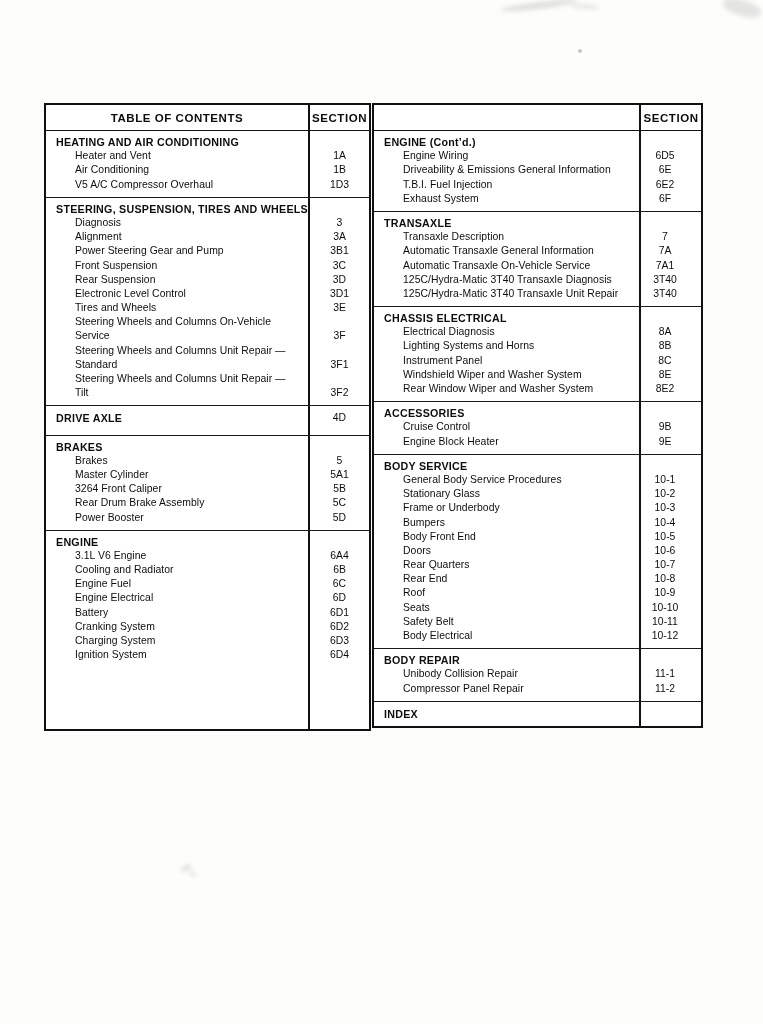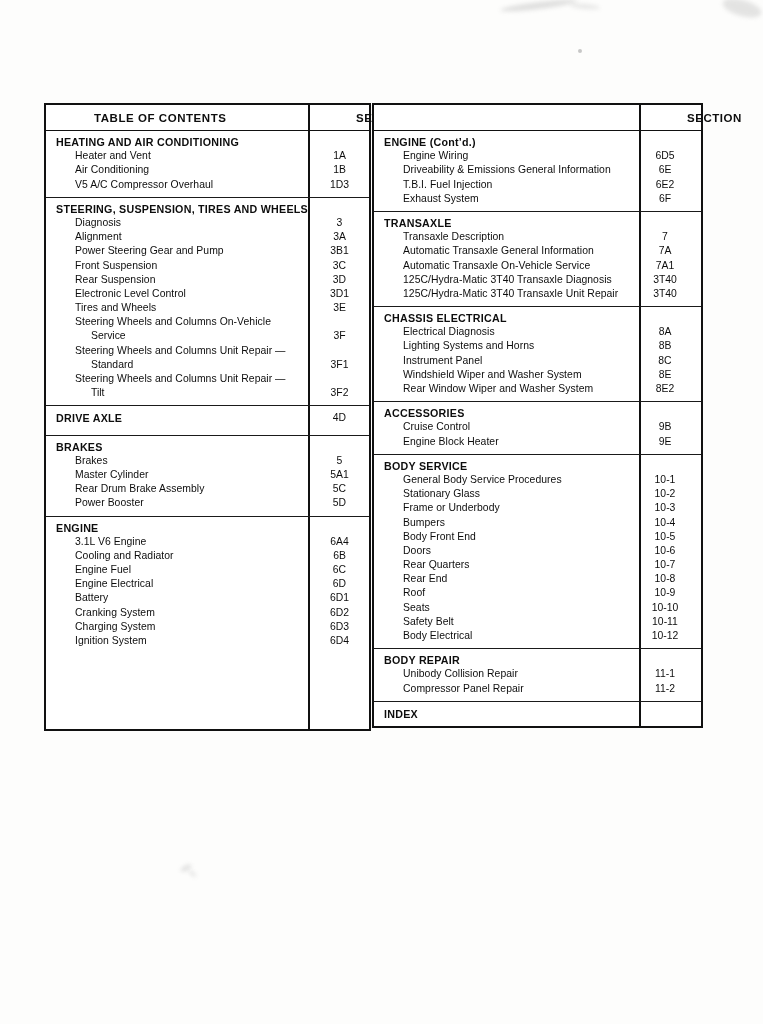--- a/index.html
+++ b/index.html
@@ -65,22 +65,21 @@
     box-sizing: border-box;
   }
   .head-title, .head-section {
     position: absolute;
     top: 0;
     height: 26px;
     line-height: 26px;
     font-weight: bold;
     font-size: 11.5px;
     letter-spacing: .55px;
-    text-align: left;
-    padding-left: 48px;
+    text-align: center;
   }
   #table-left  .head-title   { left: 0;     width: 262px; }
   #table-left  .head-section { left: 262px; width: 63px;  }
   #table-right .head-title   { left: 0;     width: 265px; }
   #table-right .head-section { left: 265px; width: 64px;  }
 
   
   .group {
     position: relative;
     border-bottom: 1.3px solid #1a1a1a;
@@ -119,21 +118,21 @@
     letter-spacing: .25px;
     padding-left: 10px;
   }
   
   .row.entry .label {
     padding-left: 29px;
     letter-spacing: .05px;
   }
   
   .row.cont .label {
-    padding-left: 45px;
+    padding-left: 29px;
   }
 
   
   .group.solo { padding: 5px 0 9px 0; }
 </style>
 </head>
 <body>
 
 <div class="page-scan">
   <div class="smudge s1"></div>
@@ -240,20 +239,24 @@
         </div>
         <div class="row entry">
           <div class="label">Brakes</div>
           <div class="code">5</div>
         </div>
         <div class="row entry">
           <div class="label">Master Cylinder</div>
           <div class="code">5A1</div>
         </div>
         <div class="row entry">
+          <div class="label">3264 Front Caliper</div>
+          <div class="code">5B</div>
+        </div>
+        <div class="row entry">
           <div class="label">Rear Drum Brake Assembly</div>
           <div class="code">5C</div>
         </div>
         <div class="row entry">
           <div class="label">Power Booster</div>
           <div class="code">5D</div>
         </div>
       </div>
       <div class="group last">
         <div class="row heading">

